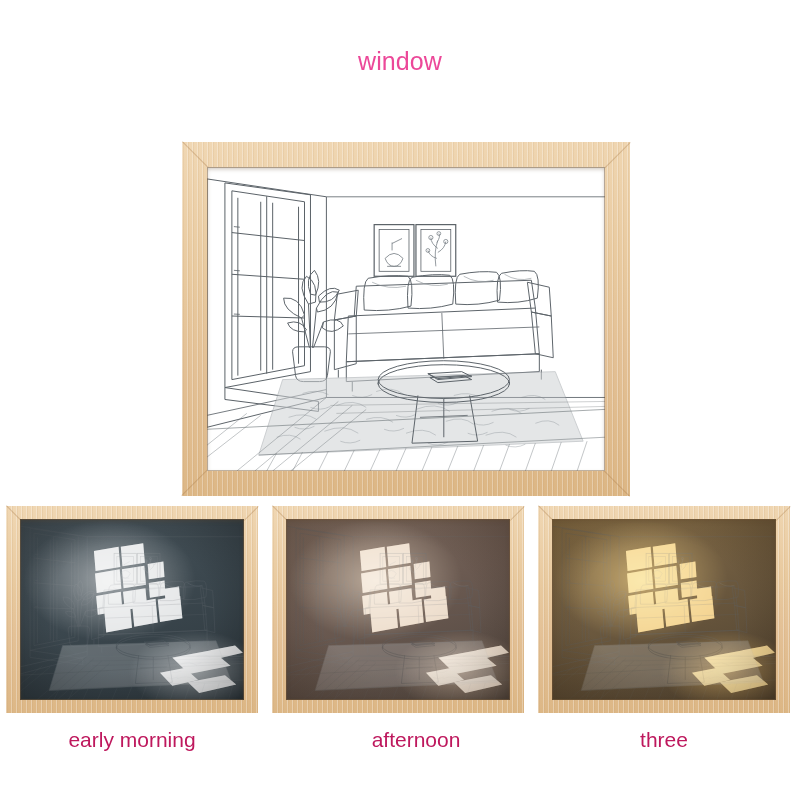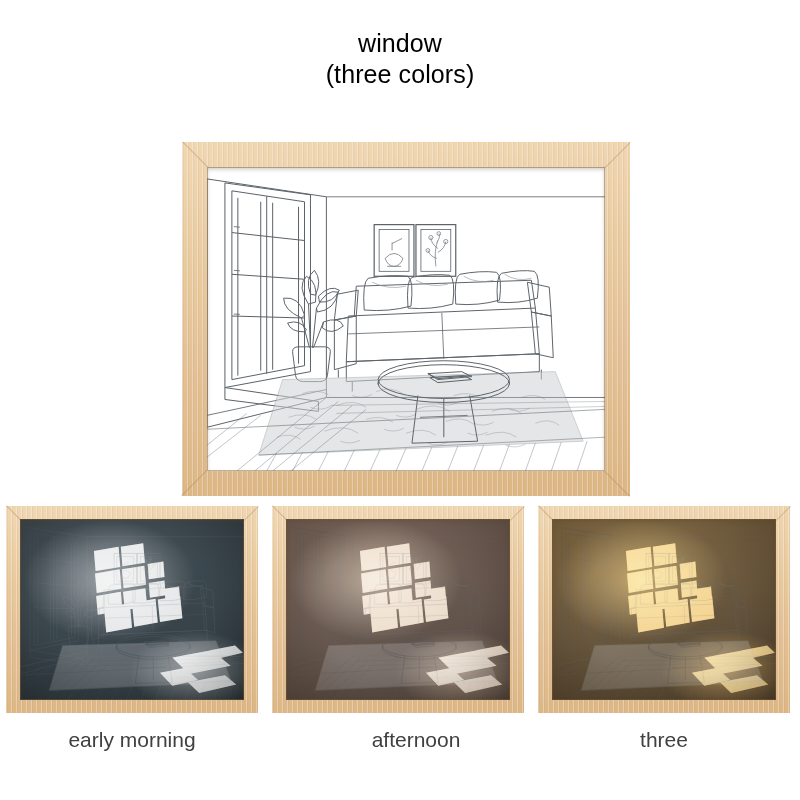--- a/index.html
+++ b/index.html
@@ -5,22 +5,22 @@
   html,body{margin:0;padding:0;}
   body{
     width:800px;height:800px;background:#ffffff;
     font-family:"Liberation Sans", sans-serif;
     overflow:hidden;position:relative;
   }
   #page{width:800px;height:800px;position:relative;}
 
   
   .title-block{
-    position:absolute;left:0;top:28px;width:800px;text-align:center;
-    color:#000000;font-size:25px;line-height:31px;letter-spacing:.1px;
+    position:absolute;left:0;top:46px;width:800px;text-align:center;
+    color:#ec4899;font-size:25px;line-height:31px;letter-spacing:.1px;
   }
   .title-line{display:block;}
 
   
   .frame{position:absolute;box-sizing:border-box;}
   .frame-wood{
     position:absolute;inset:0;
     background:
       repeating-linear-gradient(90deg, rgba(255,255,255,.30) 0 1px, rgba(188,148,96,.13) 1px 2px, rgba(255,255,255,0) 2px 5px),
       linear-gradient(178deg,#f0d7b3 0%,#e8c99e 38%,#e3c095 62%,#dcb684 100%);
@@ -41,21 +41,21 @@
 
   
   .thumb{top:506px;width:252px;height:207px;}
   #thumb-1{left:6px;}
   #thumb-2{left:272px;}
   #thumb-3{left:538px;}
   .thumb .mat{left:14px;top:13px;width:224px;height:181px;}
 
   .caption{
     position:absolute;top:728px;width:252px;text-align:center;
-    font-size:21px;color:#404040;
+    font-size:21px;color:#be185d;
   }
   #cap-1{left:6px;}
   #cap-2{left:290px;}
   #cap-3{left:538px;}
 
   
   .scene{position:absolute;inset:0;}
   .scene svg{display:block;width:100%;height:100%;}
 
   
@@ -257,21 +257,20 @@
       <path d="M340 222 l44 -8 l14 12 l-44 10 Z"></path>
     </g>
   </g>
 </defs>
 </svg>
 
 <div id="page">
 
   <div class="title-block">
     <span class="title-line">window</span>
-    <span class="title-line">(three colors)</span>
   </div>
 
   <div class="frame" id="main-frame">
     <div class="frame-wood"></div>
 
     <div class="miter" style="left:0;top:0;width:1px;height:36px;transform:rotate(-45deg);"></div>
     <div class="miter" style="left:448px;top:0;width:1px;height:36px;transform:rotate(45deg);"></div>
     <div class="miter" style="left:0;top:354px;width:1px;height:36px;transform:rotate(-135deg);"></div>
     <div class="miter" style="left:448px;top:354px;width:1px;height:36px;transform:rotate(135deg);"></div>
 

